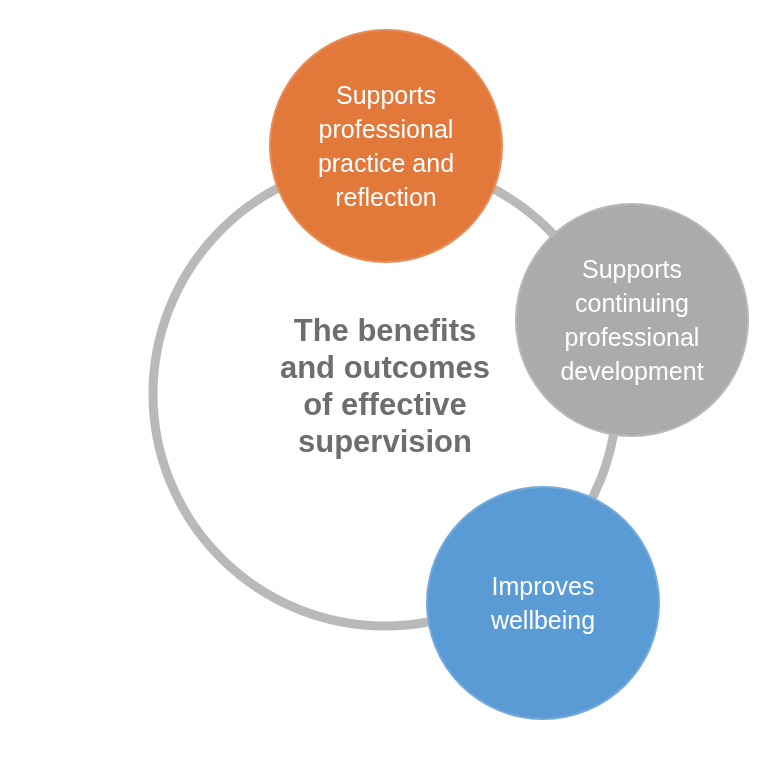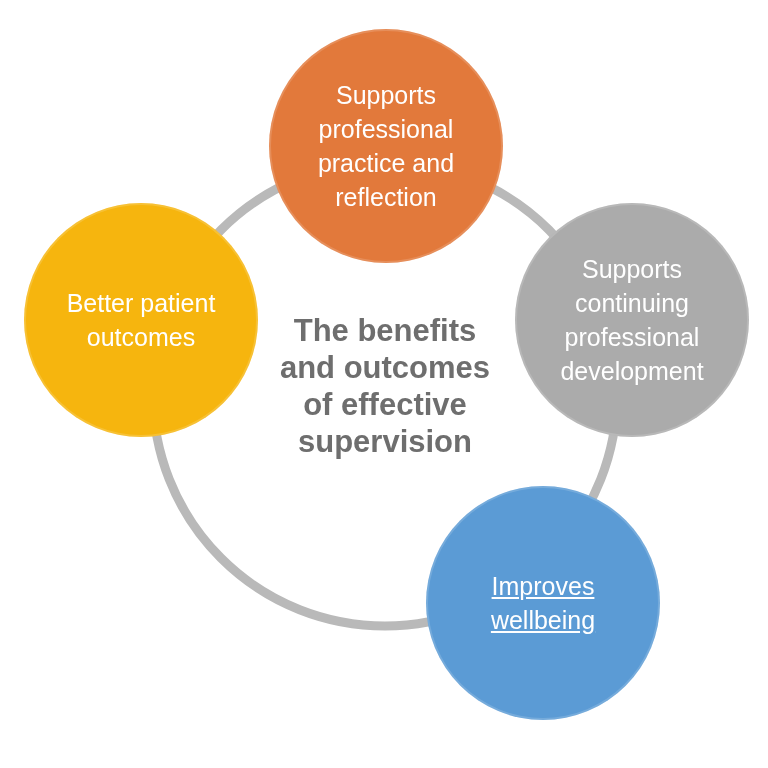--- a/index.html
+++ b/index.html
@@ -61,29 +61,25 @@
 reflection</span>
   </div>
 
   <div class="node node-upper-right" style="background: rgb(171, 171, 171);">
     <span class="node-label">Supports
 continuing
 professional
 development</span>
   </div>
 
-  <div class="node node-lower-right" style="background: rgb(91, 155, 213); text-decoration: underline;">
+  <div class="node node-lower-right" style="background: rgb(91, 155, 213);">
     <span class="node-label">Improves
 wellbeing</span>
   </div>
 
 
-  <div class="node node-upper-left" style="background: rgb(246, 181, 14);">
-    <span class="node-label">Better patient
-outcomes</span>
-  </div>
 
   <div class="center-title" style="color: rgb(110, 110, 110);">The benefits
 and outcomes
 of effective
 supervision</div>
 
 </div>
 
 </body></html>

